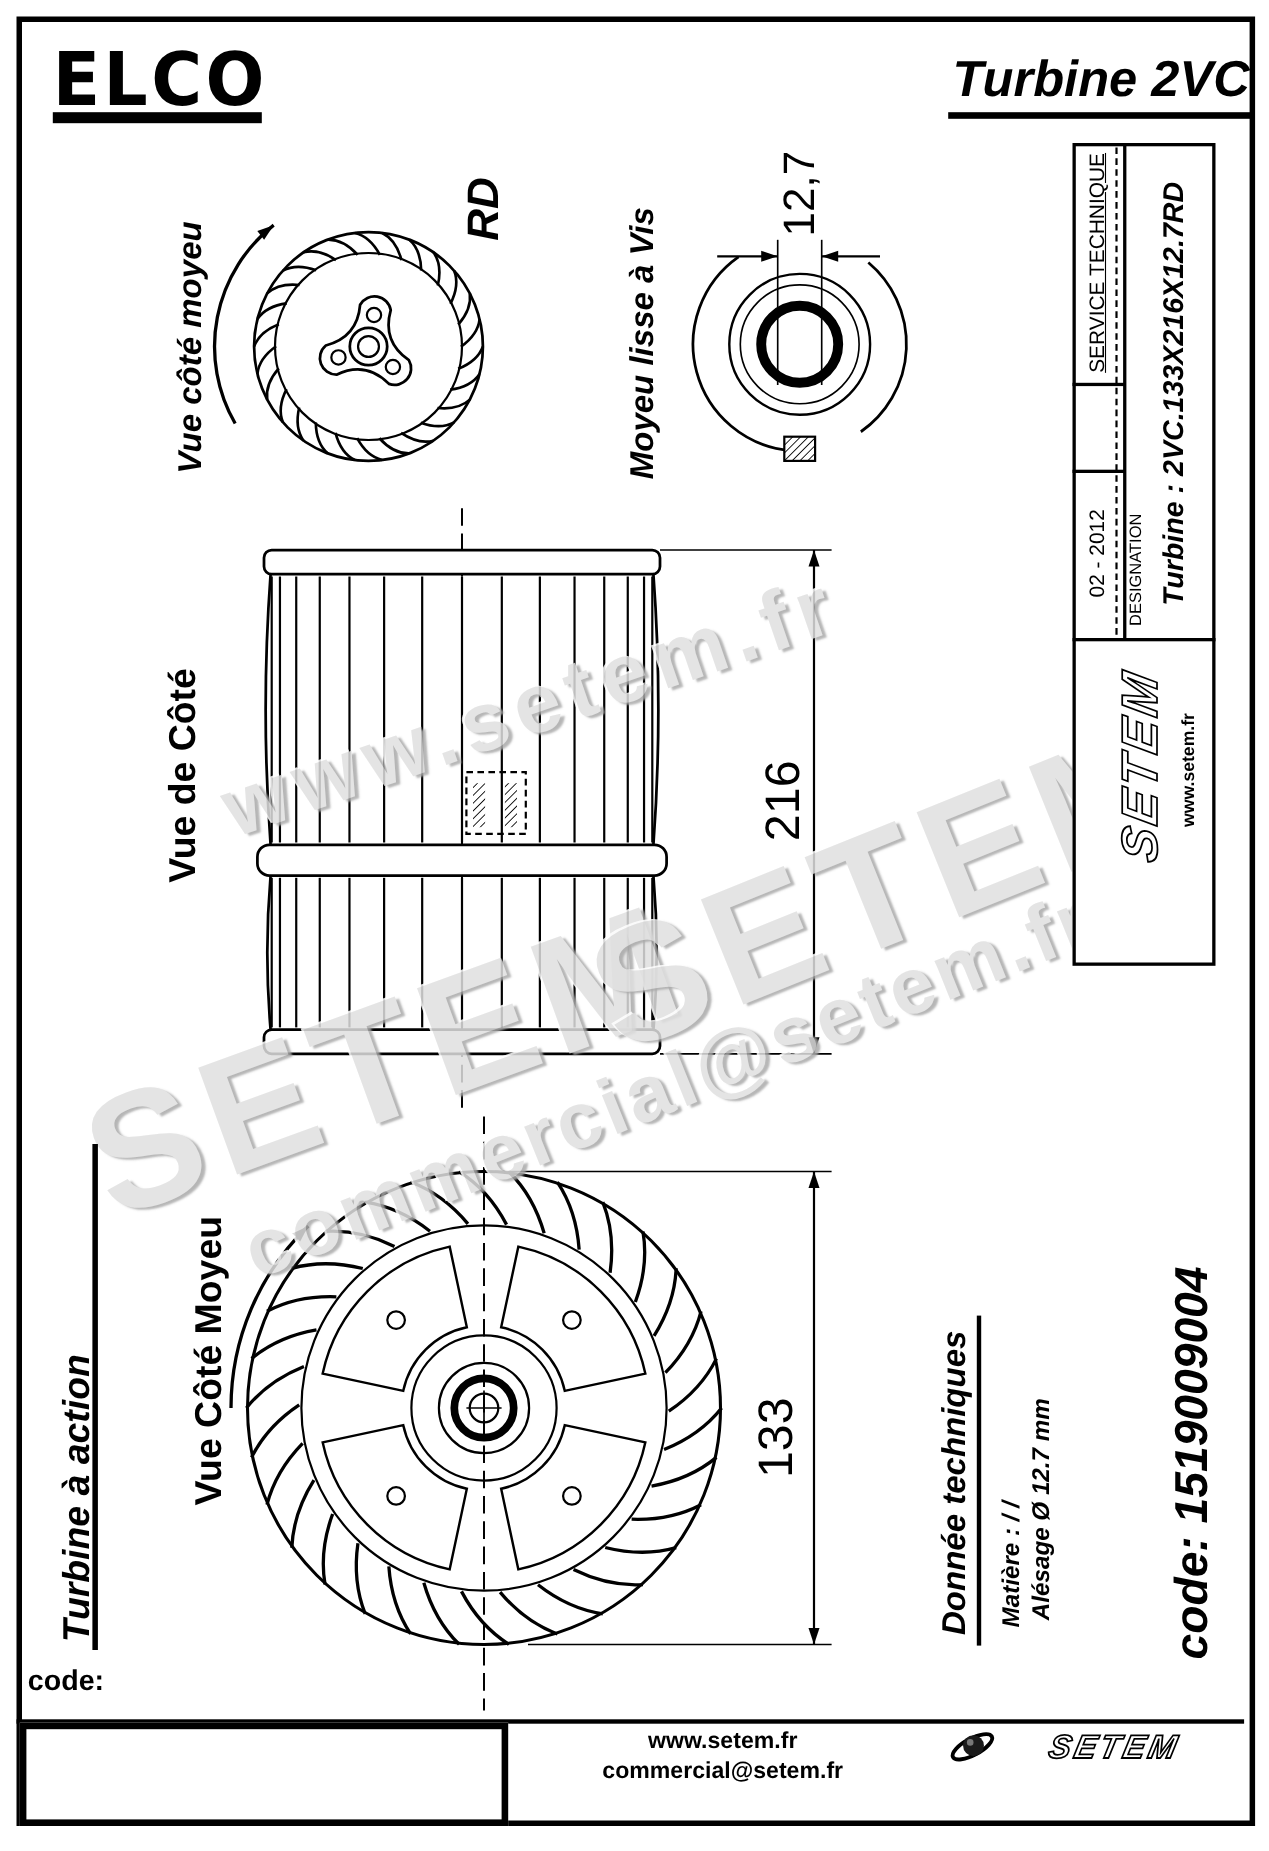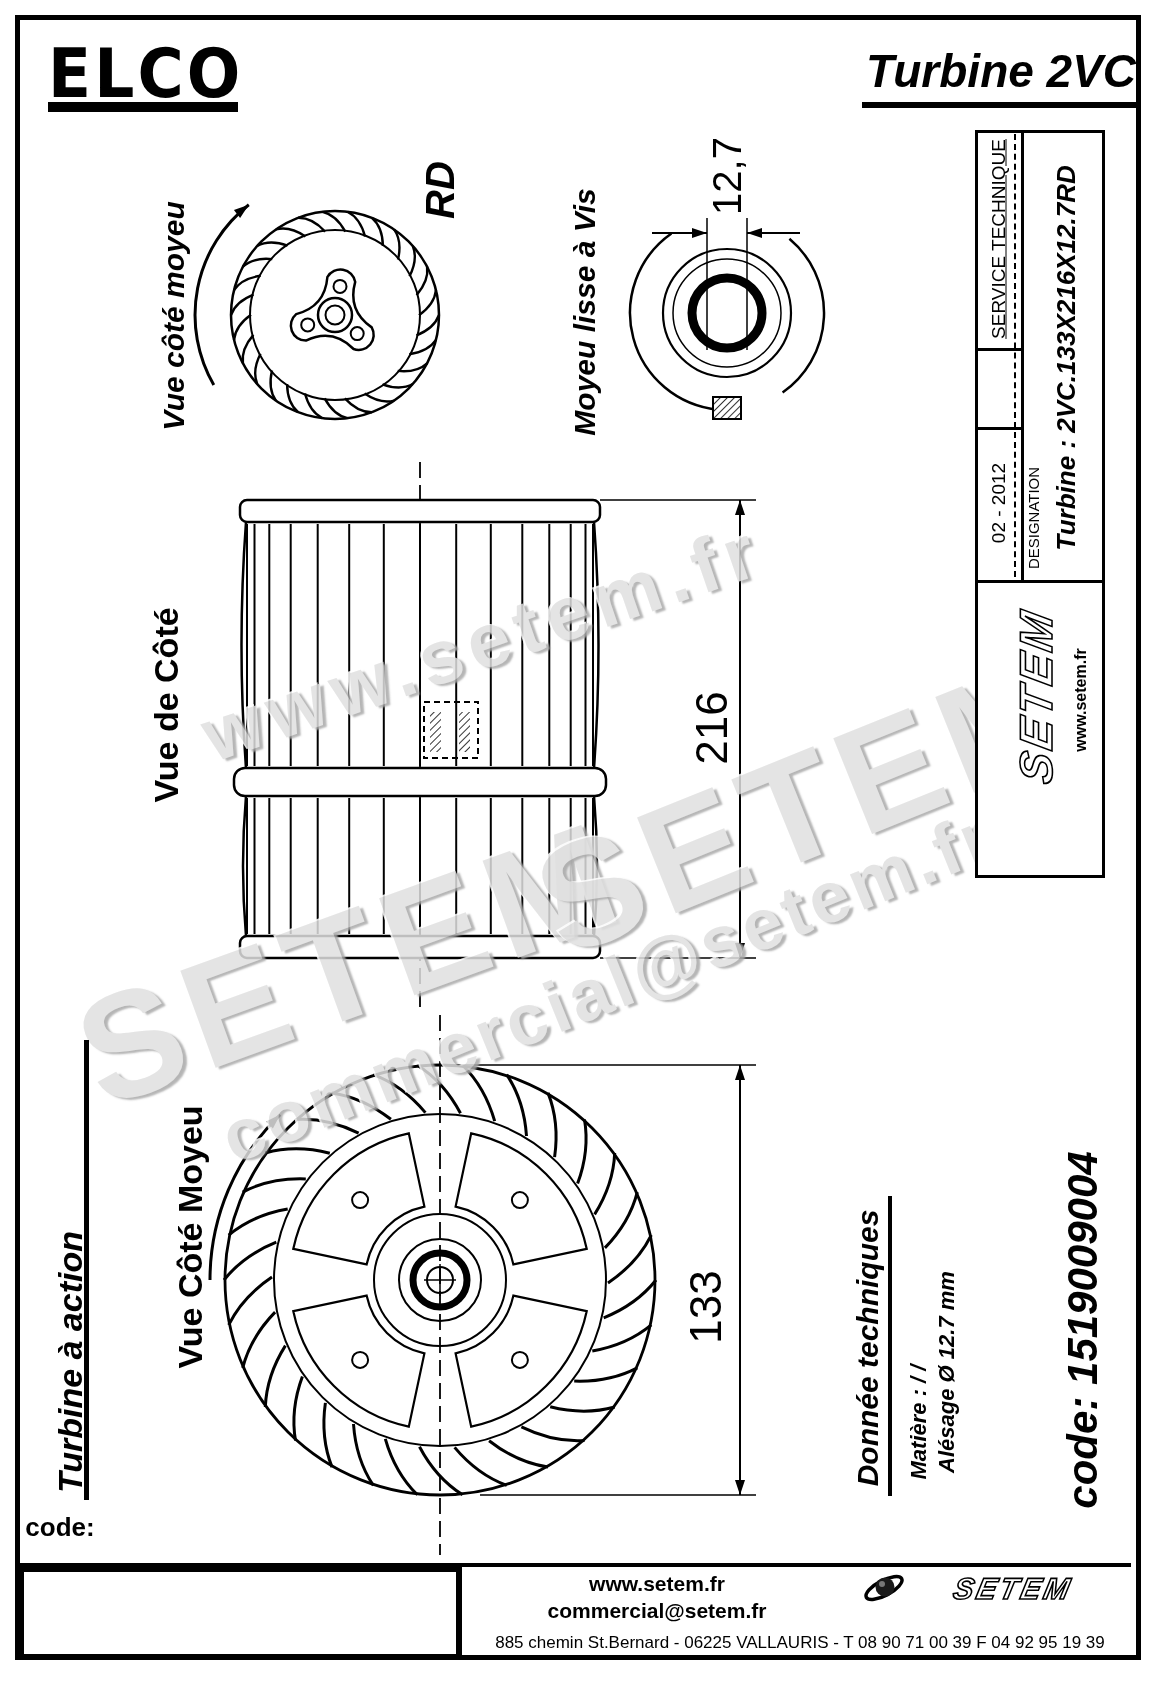--- a/index.html
+++ b/index.html
@@ -275,16 +275,15 @@
   <div class="lbl rot" style="left:1033px;top:518px;font-size:15px;">DESIGNATION</div>
   <div class="lbl rot b it" style="left:1066px;top:358px;font-size:26px;">Turbine : 2VC.133X216X12.7RD</div>
   <div class="lbl outline" style="left:1036px;top:696px;font-size:46px;transform:translate(-50%,-50%) rotate(-90deg) skewX(-10deg);">SETEM</div>
   <div class="lbl rot b" style="left:1081px;top:700px;font-size:16px;">www.setem.fr</div>
 
   <div id="footer-sep"></div>
   <div id="codebox"></div>
   <div class="lbl b" style="left:60px;top:1495px;font-size:26px;margin-top:32px;">code:</div>
   <div class="lbl b" style="left:657px;top:1583px;font-size:21px;">www.setem.fr</div>
   <div class="lbl b" style="left:657px;top:1610px;font-size:21px;">commercial@setem.fr</div>
-  <div class="lbl" style="left:800px;top:1642px;font-size:17px;">885 chemin St.Bernard  -  06225 VALLAURIS  -  T 08 90 71 00 39   F 04 92 95 19 39</div>
   <div class="lbl outline" style="left:1013px;top:1589px;font-size:30px;transform:translate(-50%,-50%) skewX(-12deg);">SETEM</div>
 
 </div>
 
 </body></html>

